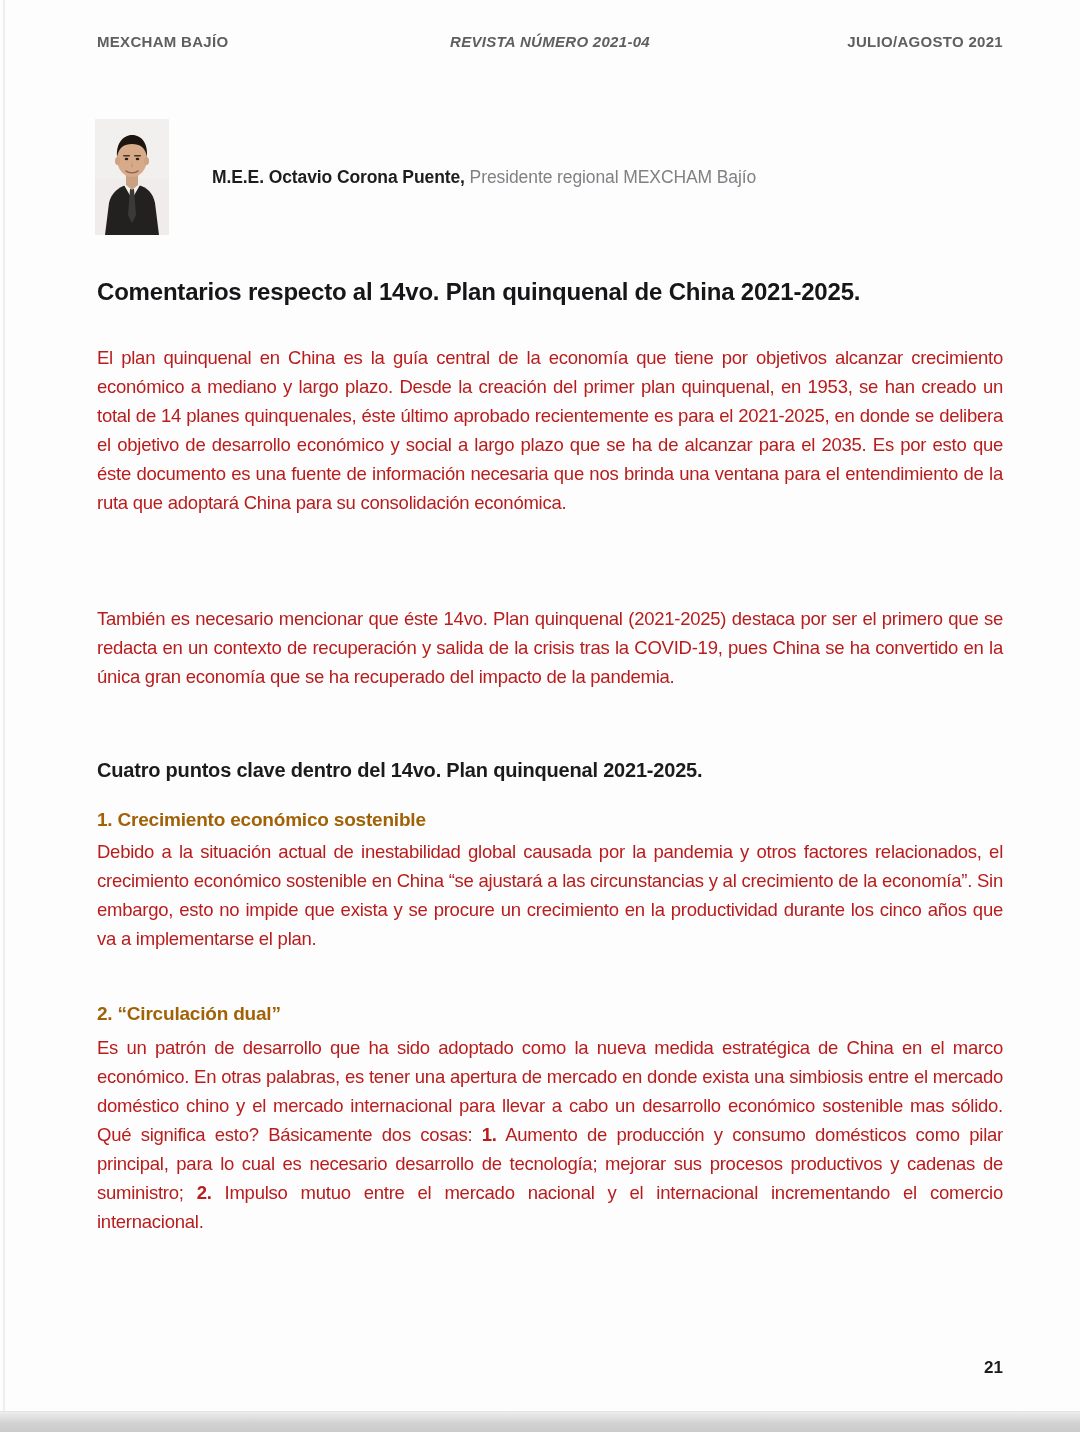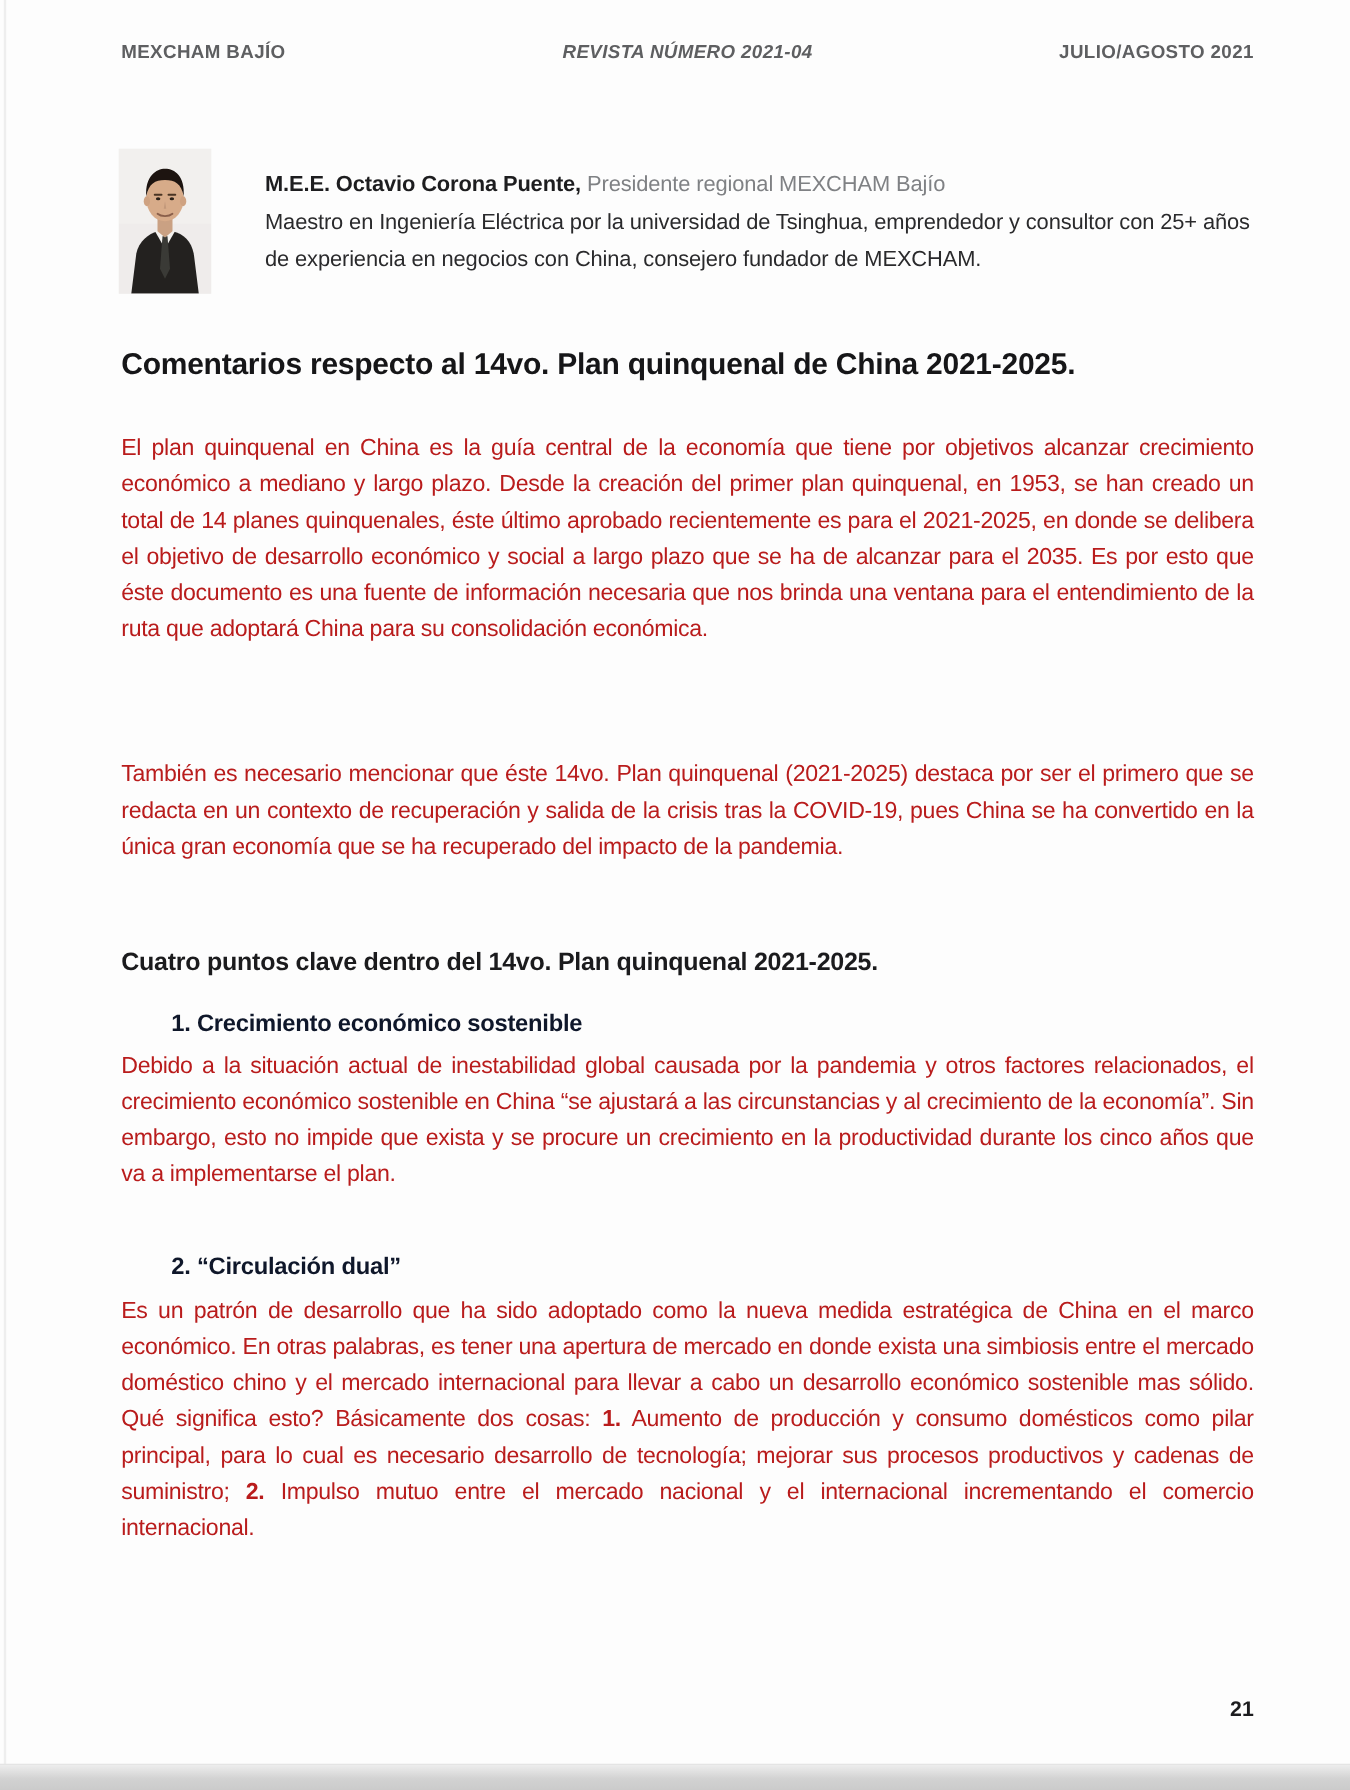--- a/index.html
+++ b/index.html
@@ -54,21 +54,21 @@
     text-align:justify;color:#b91c1c;
   }
   .p1{top:324px;}
   .p2{top:585px;}
   .subhead{
     position:absolute;top:731px;left:97px;right:77px;
     font-size:20px;font-weight:bold;color:#1b1b1d;letter-spacing:-0.2px;margin-top:28px;
   }
   .sec-head{
     position:absolute;left:97px;right:77px;
-    font-size:19px;font-weight:bold;color:#0f172a;letter-spacing:-0.2px;margin-left:40px;
+    font-size:19px;font-weight:bold;color:#a16207;letter-spacing:-0.2px;
   }
   .h1{top:790px;}
   .h2{top:984px;}
   .b1{top:818px;}
   .b2{top:1014px;}
   .bold{font-weight:bold;}
   .page-num{
     position:absolute;top:1358px;right:77px;
     font-size:17px;font-weight:bold;color:#1c1c1e;
   }
@@ -112,21 +112,20 @@
 
       <path d="M37 42 L36 48 L38 48 Z" fill="#c2987a"></path>
       <path d="M31 52 C34 54.5 40 54.5 43 52" stroke="#8a5f4a" stroke-width="1.4" fill="none" stroke-linecap="round"></path>
     </svg>
   </div>
   <div class="author-text">
     <div class="author-line1">
       <span class="name">M.E.E. Octavio Corona Puente,</span>
       <span class="role">Presidente regional MEXCHAM Bajío</span>
     </div>
-    <div class="author-bio">Maestro en Ingeniería Eléctrica por la universidad de Tsinghua, emprendedor y consultor con 25+ años de experiencia en negocios con China, consejero fundador de MEXCHAM.</div>
   </div>
 </div>
 
 <h1 class="doc-title">Comentarios respecto al 14vo. Plan quinquenal de China 2021-2025.</h1>
 
 <p class="copy p1">El plan quinquenal en China es la guía central de la economía que tiene por objetivos alcanzar crecimiento económico a mediano y largo plazo. Desde la creación del primer plan quinquenal, en 1953, se han creado un total de 14 planes quinquenales, éste último aprobado recientemente es para el 2021-2025, en donde se delibera el objetivo de desarrollo económico y social a largo plazo que se ha de alcanzar para el 2035. Es por esto que éste documento es una fuente de información necesaria que nos brinda una ventana para el entendimiento de la ruta que adoptará China para su consolidación económica.</p>
 
 <p class="copy p2">También es necesario mencionar que éste 14vo. Plan quinquenal (2021-2025) destaca por ser el primero que se redacta en un contexto de recuperación y salida de la crisis tras la COVID-19, pues China se ha convertido en la única gran economía que se ha recuperado del impacto de la pandemia.</p>
 
 <h2 class="subhead">Cuatro puntos clave dentro del 14vo. Plan quinquenal 2021-2025.</h2>

